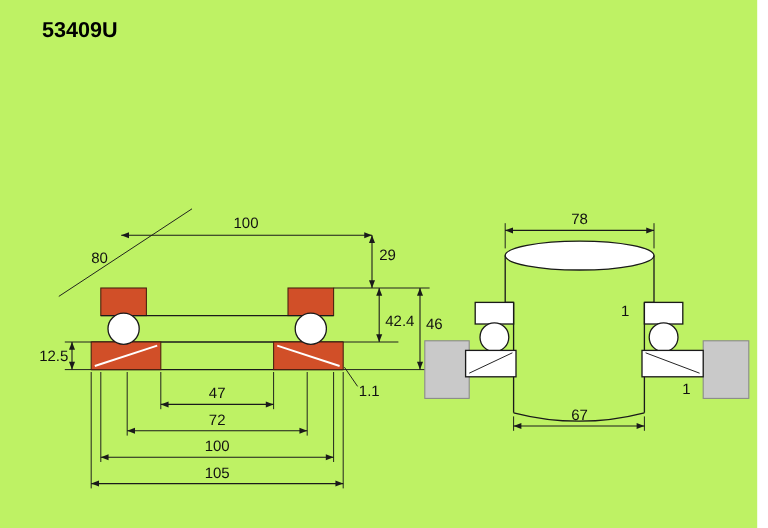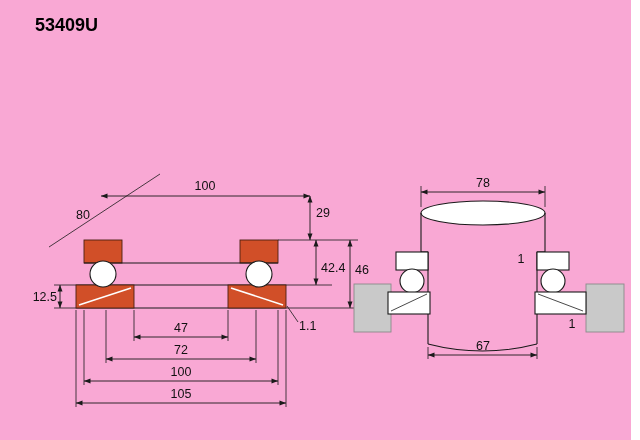--- a/index.html
+++ b/index.html
@@ -1,16 +1,16 @@
 <!DOCTYPE html>
 <html><head>
 <meta charset="utf-8">
 <style>
   html,body{margin:0;padding:0;background:#ffffff;}
-  .stage{position:relative;width:631px;height:440px;background:#f9a8d4;overflow:hidden;
+  .stage{position:relative;width:631px;height:440px;background:#bef264;overflow:hidden;
          font-family:"Liberation Sans", sans-serif;}
   svg text{font-family:"Liberation Sans", sans-serif;font-size:12.5px;fill:#111;}
   svg text.title-text{font-size:18px;font-weight:bold;fill:#000;}
   .edge{stroke:#1a1a1a;stroke-width:1.1;fill:none;}
   .dim{stroke:#1a1a1a;stroke-width:0.9;fill:none;}
   .ext{stroke:#1a1a1a;stroke-width:0.8;fill:none;}
   .ball{fill:#ffffff;stroke:#1a1a1a;stroke-width:1.1;}
   .washer{stroke:#4a2010;stroke-width:0.9;}
   .seatline{stroke:#ffffff;stroke-width:1.6;fill:none;}
   .housing{stroke:#8a8a8a;stroke-width:0.9;}

